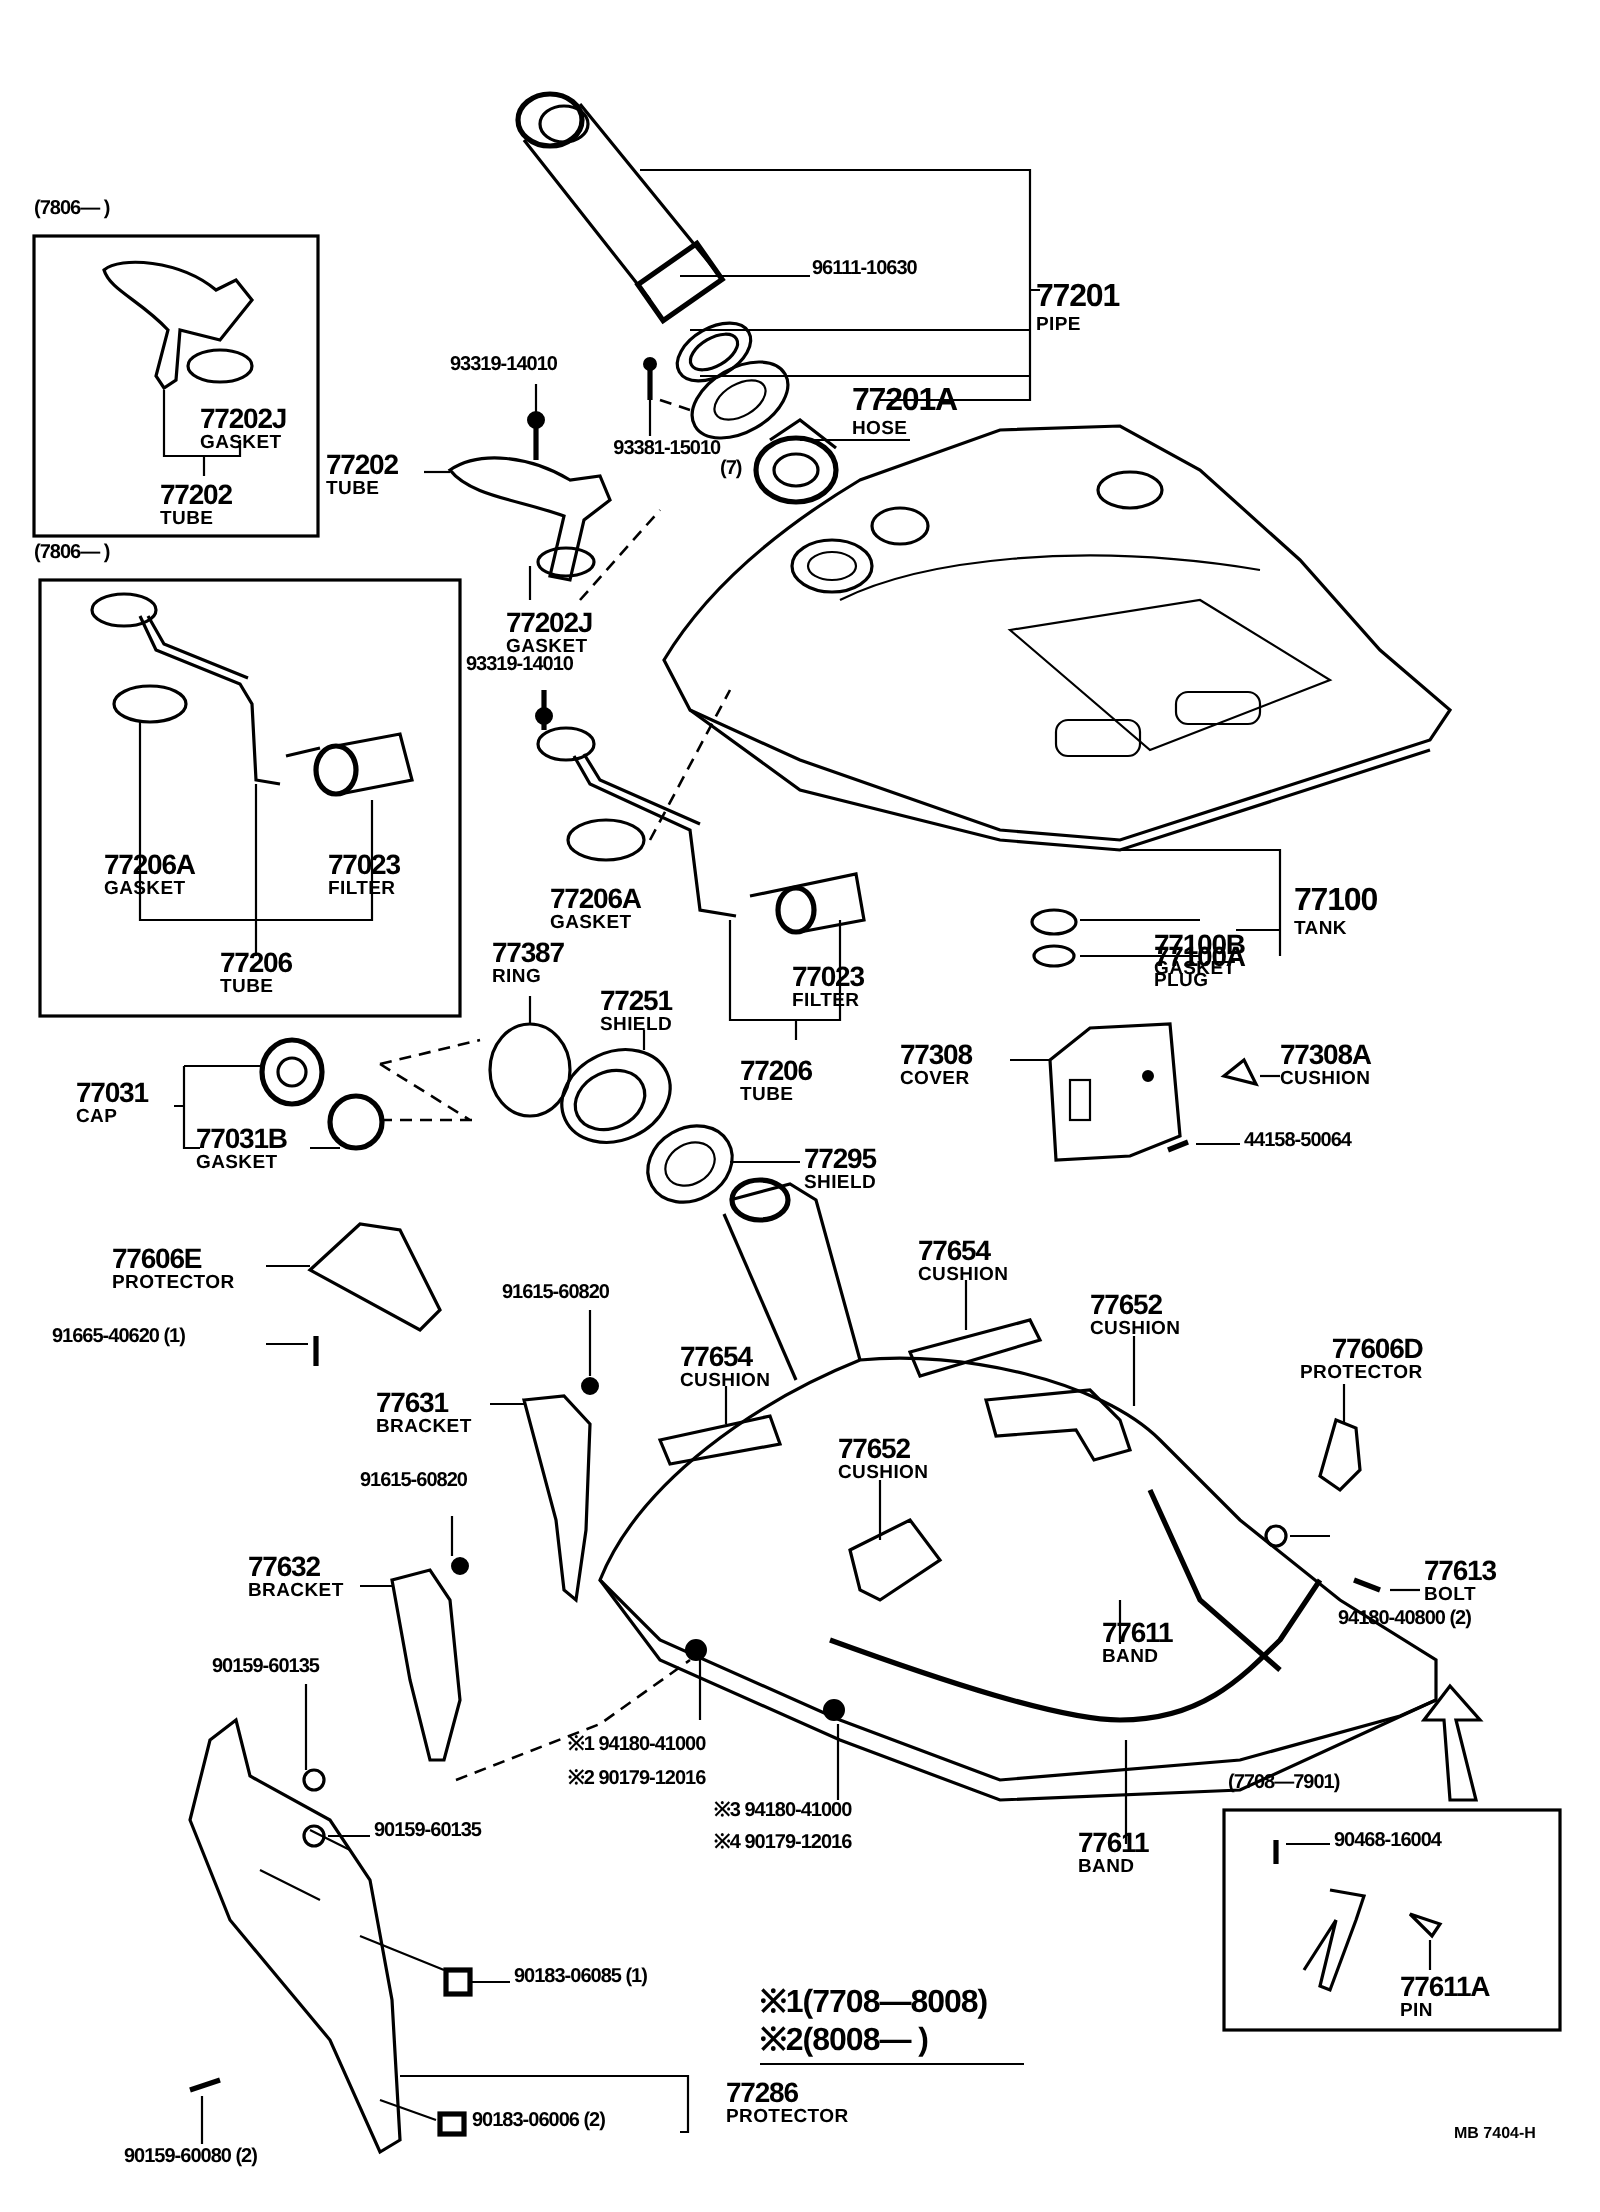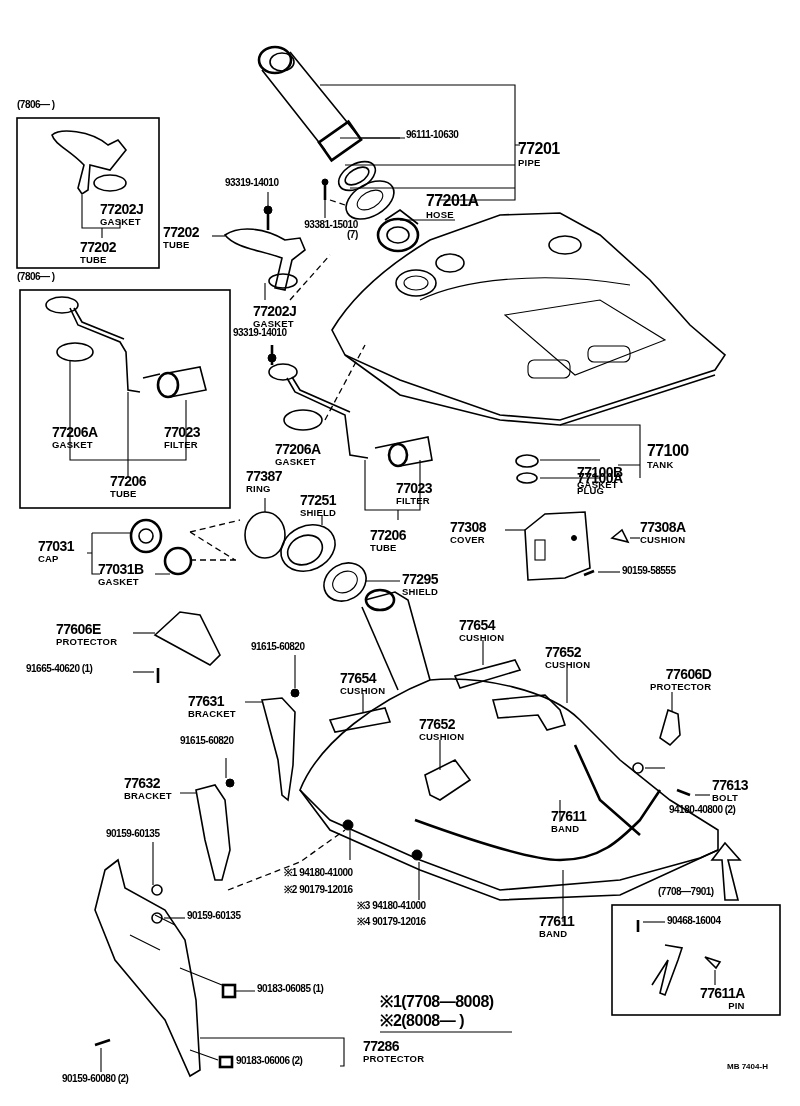--- a/index.html
+++ b/index.html
@@ -195,33 +195,33 @@
   <path class="s" d="M725 900 L738 900 L728 860 L740 860 L725 843 L712 860 L722 860 Z"></path>
   <path class="k" d="M638 920 V932"></path>
   <path class="t" d="M643 922 H665"></path>
   <path class="s" d="M665 945 L682 948 L678 960 L665 995 L660 993 L668 960 L652 985"></path>
   <path class="s" d="M705 957 L720 962 L716 968 Z"></path>
   <path class="t" d="M715 970 V985"></path>
 </svg>
 
 <span class="lbl pn" style="left:17px;top:100px;">(7806—      )</span>
 <span class="lbl pn" style="left:17px;top:272px;">(7806—      )</span>
-<span class="lbl pn" style="left:614px;top:887px;margin-left:44px;">(7708—7901)</span>
+<span class="lbl pn" style="left:614px;top:887px;">(7708—7901)</span>
 
 <div class="lbl" style="left:518px;top:141px;">
     <span class="num big">77201</span>
     <span class="nm">PIPE</span>
   </div>
 <span class="lbl pn" style="left:406px;top:130px;">96111-10630</span>
 <div class="lbl" style="left:426px;top:193px;">
     <span class="num big">77201A</span>
     <span class="nm">HOSE</span>
   </div>
 <span class="lbl pn" style="left:225px;top:178px;">93319-14010</span>
-<div class="lbl" style="left:283px;top:220px;text-align:right;">
+<div class="lbl" style="left:296px;top:220px;text-align:center;">
     <span class="pn" style="display:block">93381-15010</span>
     <span class="pn" style="display:block;padding-left:64px;">(7)</span>
   </div>
 
 <div class="lbl" style="left:100px;top:202px;">
     <span class="num">77202J</span>
     <span class="nm">GASKET</span>
   </div>
 <div class="lbl" style="left:80px;top:240px;">
     <span class="num">77202</span>
@@ -299,21 +299,21 @@
   </div>
 
 <div class="lbl" style="left:450px;top:520px;">
     <span class="num">77308</span>
     <span class="nm">COVER</span>
   </div>
 <div class="lbl" style="left:640px;top:520px;">
     <span class="num">77308A</span>
     <span class="nm">CUSHION</span>
   </div>
-<span class="lbl pn" style="left:622px;top:566px;">90159-58555</span>
+<span class="lbl pn" style="left:622px;top:566px;">44158-50064</span>
 
 <div class="lbl" style="left:56px;top:622px;">
     <span class="num">77606E</span>
     <span class="nm">PROTECTOR</span>
   </div>
 <span class="lbl pn" style="left:26px;top:664px;">91665-40620 (1)</span>
 <span class="lbl pn" style="left:251px;top:642px;">91615-60820</span>
 <div class="lbl" style="left:188px;top:694px;">
     <span class="num">77631</span>
     <span class="nm">BRACKET</span>
@@ -360,21 +360,21 @@
     <span class="num">77611</span>
     <span class="nm">BAND</span>
   </div>
 
 <span class="lbl pn" style="left:284px;top:868px;">※1 94180-41000</span>
 <span class="lbl pn" style="left:284px;top:885px;">※2 90179-12016</span>
 <span class="lbl pn" style="left:357px;top:901px;text-align:center;">※3 94180-41000</span>
 <span class="lbl pn" style="left:357px;top:917px;">※4 90179-12016</span>
 
 <span class="lbl pn" style="left:667px;top:916px;">90468-16004</span>
-<div class="lbl" style="left:700px;top:986px;text-align:right;">
+<div class="lbl" style="left:700px;top:986px;">
     <span class="num">77611A</span>
     <span class="nm">PIN</span>
   </div>
 
 <span class="lbl pn" style="left:257px;top:984px;">90183-06085 (1)</span>
 <span class="lbl pn big" style="left:380px;top:994px;">※1(7708—8008)</span>
 <span class="lbl pn big" style="left:380px;top:1013px;">※2(8008—      )</span>
 <div class="lbl" style="left:363px;top:1039px;">
     <span class="num">77286</span>
     <span class="nm">PROTECTOR</span>

